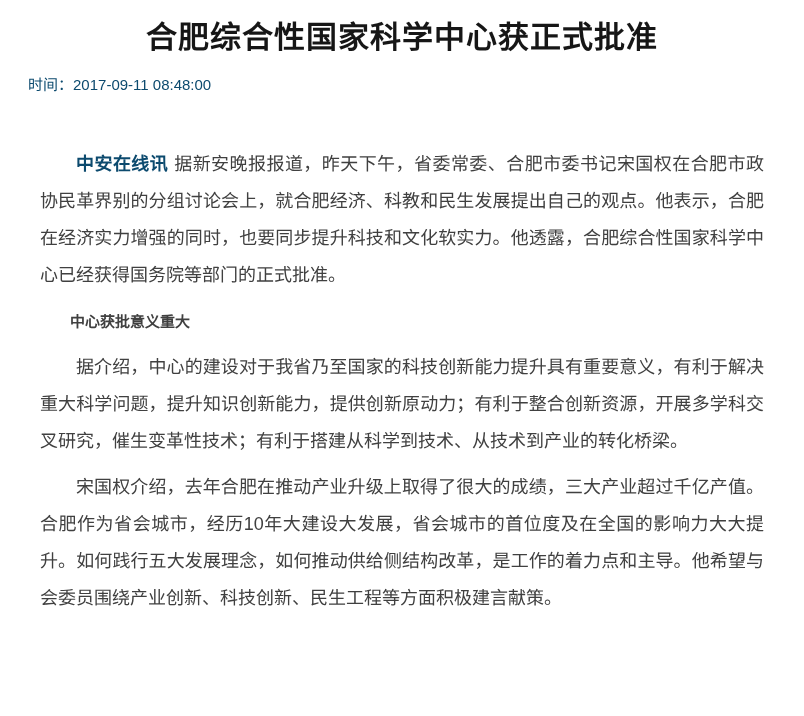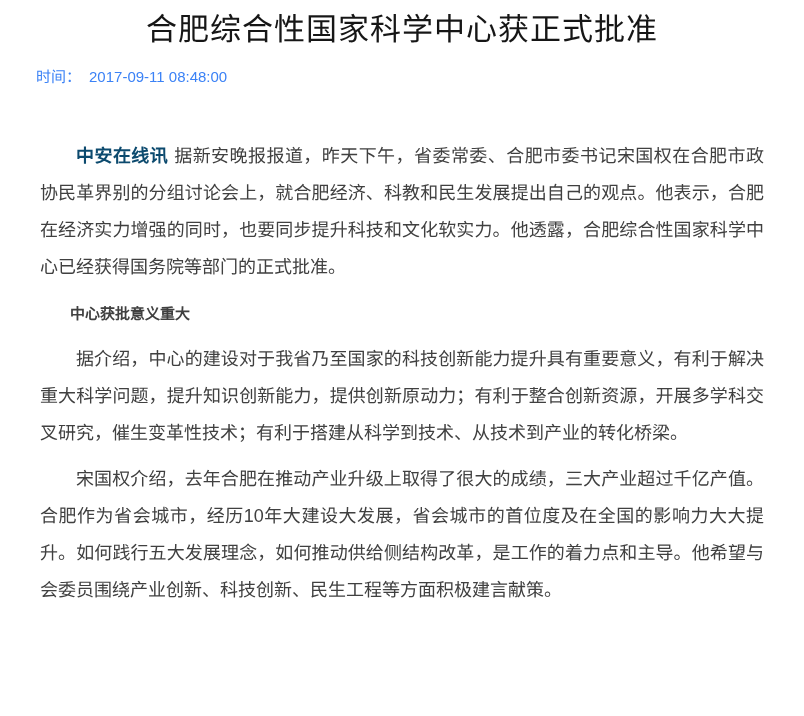--- a/index.html
+++ b/index.html
@@ -11,38 +11,37 @@
   .page {
     width: 804px;
     height: 716px;
     margin: 0 auto;
     background: #ffffff;
     box-sizing: border-box;
     padding: 8px 0 0 0;
     overflow: hidden;
   }
   .article-title {
-    margin: 0 30px;
+    margin: 8px 30px;
     text-align: center;
     font-size: 31px;
-    font-weight: 400;
+    font-weight: 700;
     color: #161616;
     line-height: 44px;
     letter-spacing: 1px;
   }
   .article-meta {
     margin: 14px 0 0 28px;
     font-size: 15px;
     color: #898989;
     line-height: 22px;
   }
   .article-meta .time-label,
   .article-meta .time-value {
-    color: #3b82f6;
-    margin-left: 8px;
+    color: #0c4a6e;
   }
   .article-body {
     margin: 50px 40px 0 40px;
     color: #404040;
     font-size: 18px;
   }
   .article-body p {
     margin: 0 0 9px 0;
     line-height: 37px;
     text-indent: 2em;

